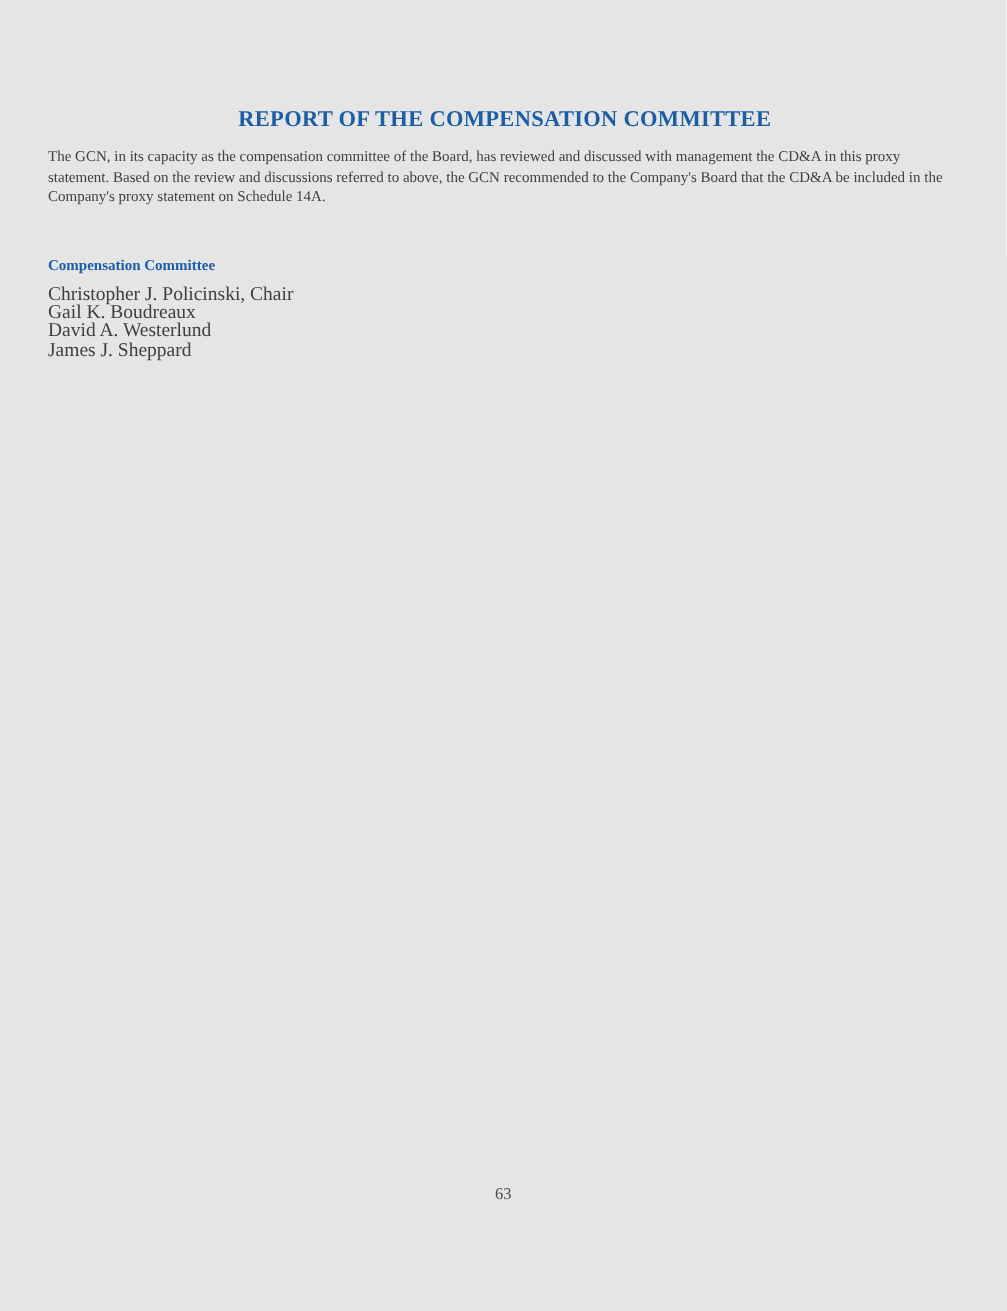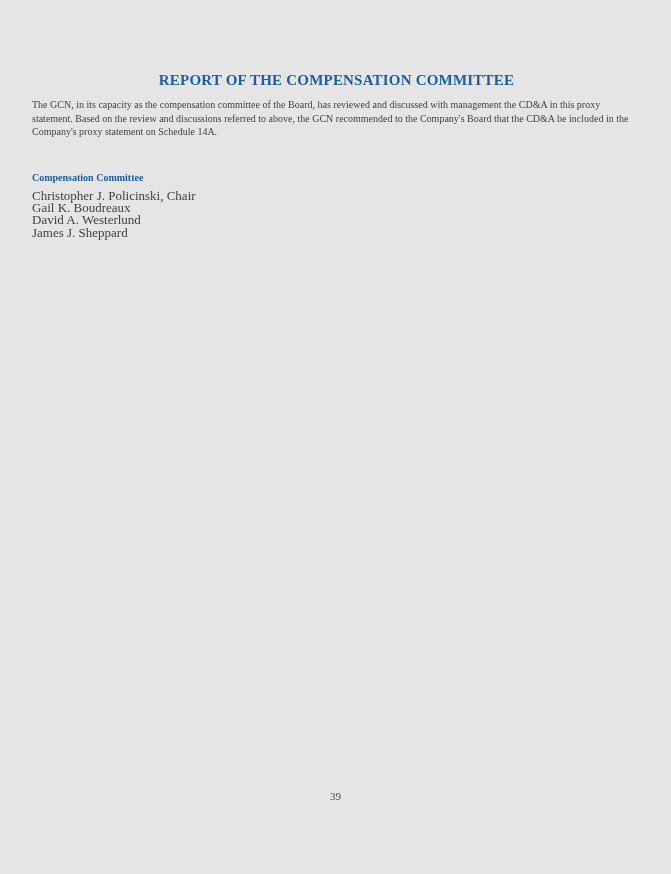--- a/index.html
+++ b/index.html
@@ -82,14 +82,14 @@
 
     <div class="members">
       <div class="member">Christopher J. Policinski, Chair</div>
       <div class="member">Gail K. Boudreaux</div>
       <div class="member">David A. Westerlund</div>
       <div class="member">James J. Sheppard</div>
     </div>
 
   </div>
 
-  <div class="page-number">39</div>
+  <div class="page-number">63</div>
 </div>
 
 </body></html>

